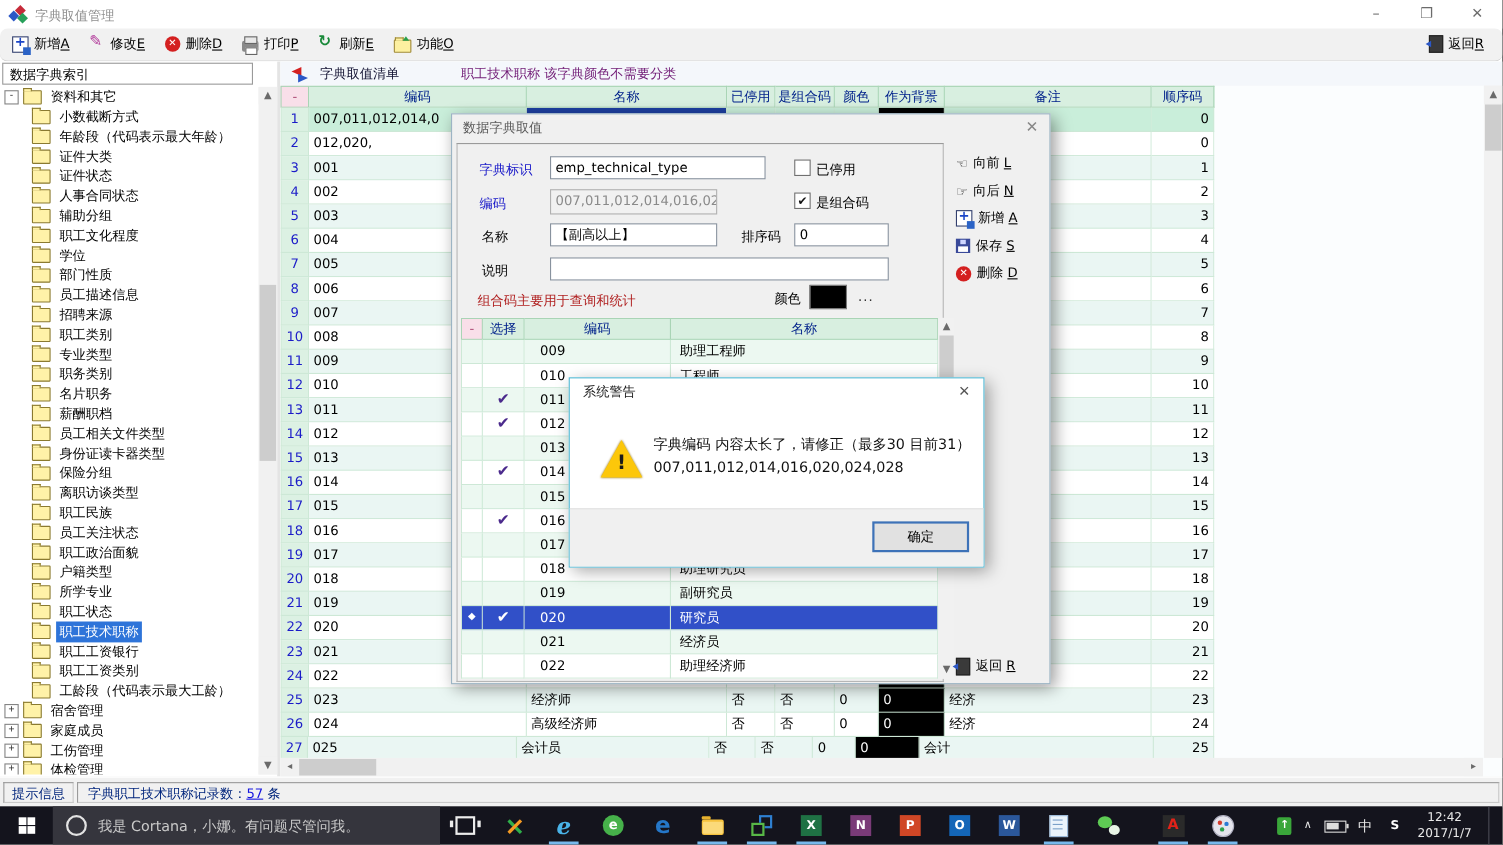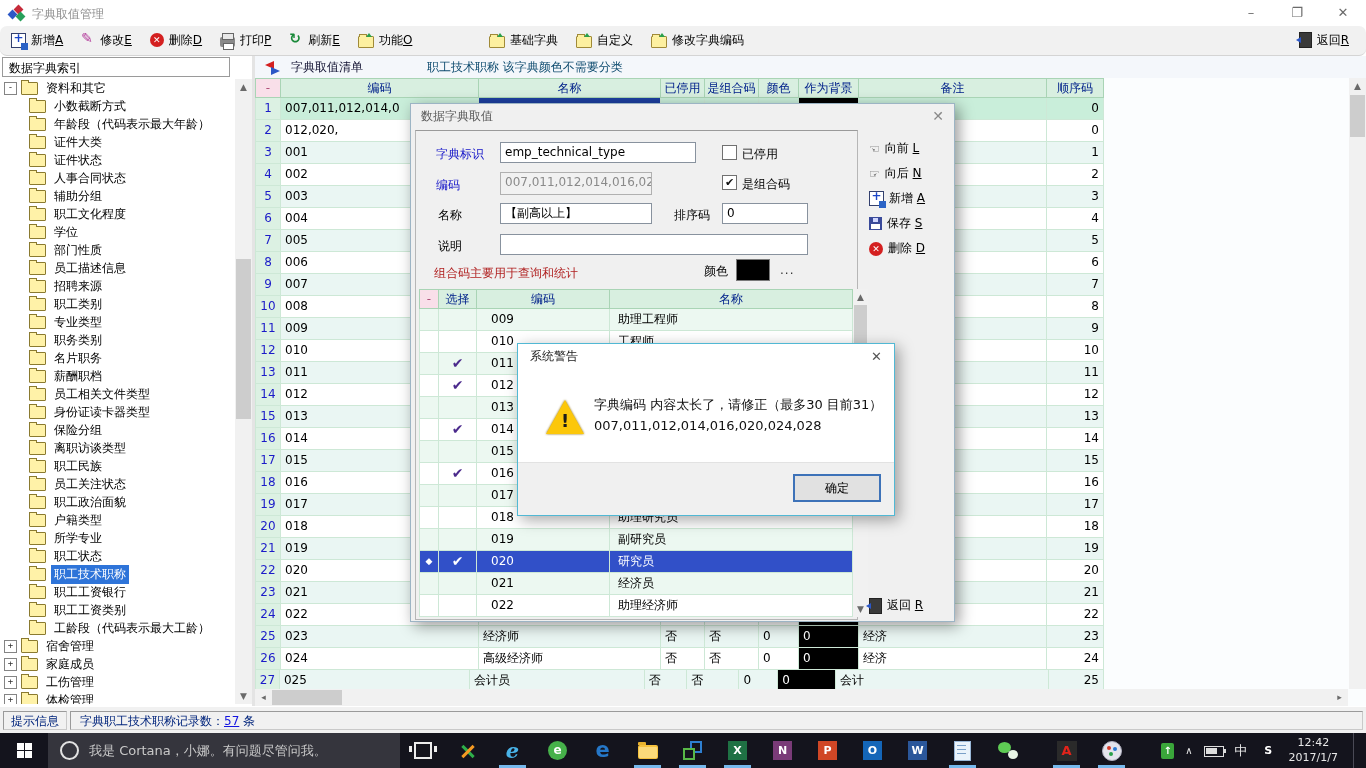--- a/index.html
+++ b/index.html
@@ -75,21 +75,21 @@
 
   
   .main{position:absolute;left:255px;top:56px;width:1111px;height:650px;background:#fbfdfe;}
   .strip{position:absolute;left:0;top:0;width:100%;height:22px;background:#f4f7fb;}
   .strip-ico{position:absolute;left:10px;top:3px;width:16px;height:14px;}
   .strip-ico::before{content:"";position:absolute;left:0;top:2px;width:0;height:0;
     border-top:4px solid transparent;border-bottom:4px solid transparent;border-right:9px solid #d42020;}
   .strip-ico::after{content:"";position:absolute;left:6px;top:8px;width:0;height:0;
     border-top:4px solid transparent;border-bottom:4px solid transparent;border-left:9px solid #2b57c6;}
   .strip-title{position:absolute;left:36px;top:3px;color:#101030;}
-  .strip-notice{position:absolute;left:172px;top:3px;color:#0c4a6e;}
+  .strip-notice{position:absolute;left:164px;top:3px;color:#701a75;}
   .thead{position:absolute;left:0;top:22px;display:flex;height:20px;}
   .th{box-sizing:border-box;border-right:1px solid #a9d4b5;border-bottom:1px solid #a9d4b5;border-top:1px solid #a9d4b5;
     background:#d8efe0;color:#00218a;text-align:center;line-height:18px;overflow:hidden;}
   .th.first{background:#f9dfe9;color:#b0507a;border-left:1px solid #a9d4b5;}
   .rows{position:absolute;left:0;top:42px;width:849px;height:591px;overflow:hidden;background:#fff;}
   .row{height:22px;display:flex;}
   .cell{box-sizing:border-box;border-right:1px solid #cde8d6;border-bottom:1px solid #cde8d6;
     padding:0 4px;line-height:21px;overflow:hidden;white-space:nowrap;background:#fff;}
   .row.tint .cell{background:#eaf6f3;}
   .row.first .cell{background:#c9eeda;}
@@ -266,34 +266,20 @@
         </div>
         <div class="tb-item">
           <span class="ico ico-refresh"></span>
           <span><span>刷新</span><span class="hot">E</span></span>
         </div>
         <div class="tb-item">
           <span class="ico ico-folder"></span>
           <span><span>功能</span><span class="hot">O</span></span>
         </div>
       </div>
-    <div class="tb-dict">
-        <div class="tb-item">
-          <span class="ico ico-folder"></span>
-          <span><span>基础字典</span></span>
-        </div>
-        <div class="tb-item">
-          <span class="ico ico-folder"></span>
-          <span><span>自定义</span></span>
-        </div>
-        <div class="tb-item">
-          <span class="ico ico-folder"></span>
-          <span><span>修改字典编码</span></span>
-        </div>
-      </div>
     <div class="tb-return tb-item">
       <span class="ico ico-return"></span>
       <span><span>返回</span><span class="hot">R</span></span>
     </div>
   </div>
 
   <div class="side">
     <div class="side-hd">数据字典索引</div>
     <div class="tree">
         <div class="tnode">

